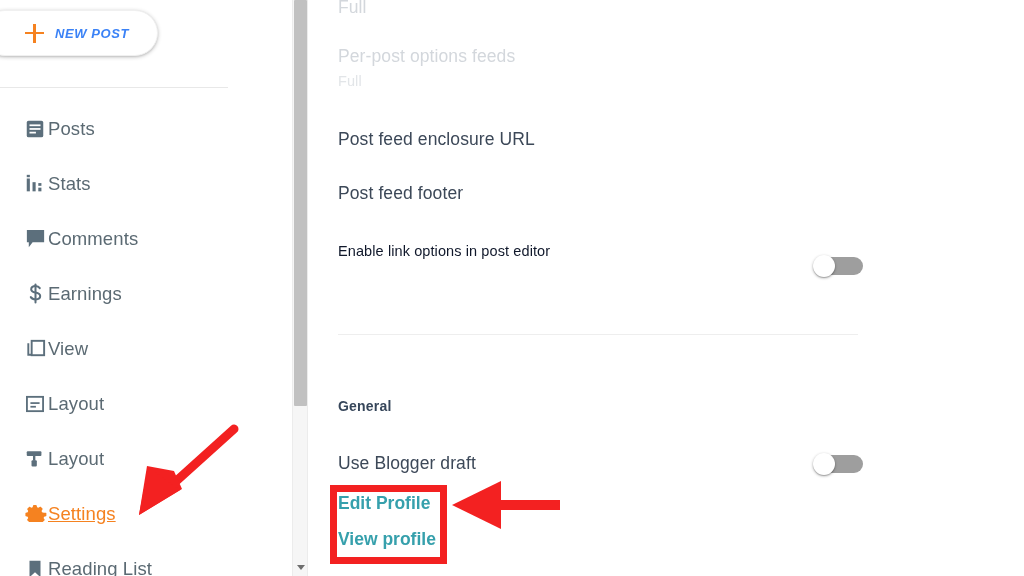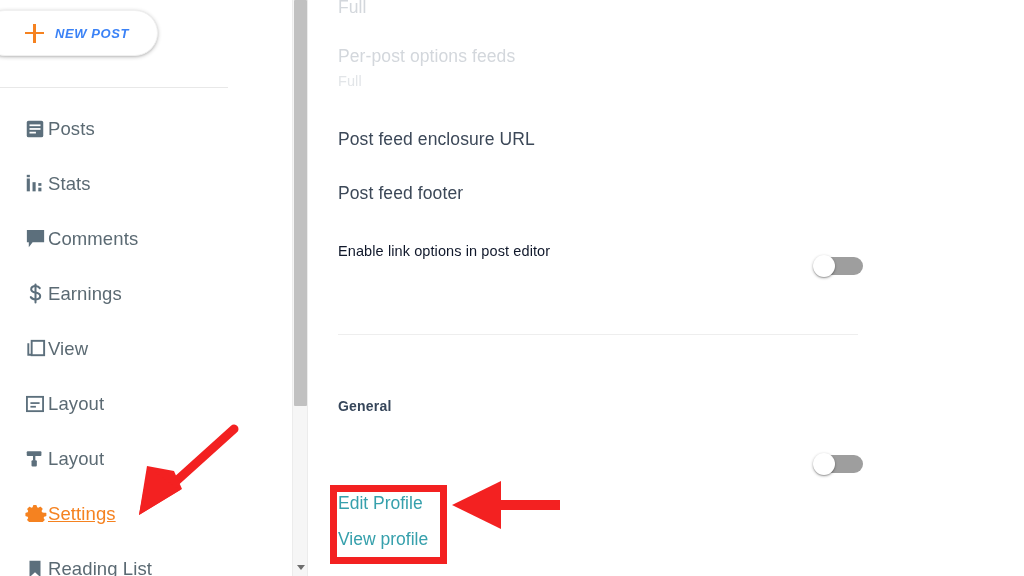--- a/index.html
+++ b/index.html
@@ -204,20 +204,21 @@
   }
 
   .profile-link {
     position: absolute;
     left: 29px;
     font-size: 17.5px;
     color: #36a0ac;
     text-decoration: none;
     cursor: pointer;
     white-space: nowrap;
+    font-weight: bold;
   }
 
   
   .toggle {
     position: absolute;
     width: 50px;
     height: 21px;
     cursor: pointer;
   }
   .toggle .track {
@@ -403,20 +404,23 @@
 
     <div class="toggle" style="left:504px; top:255px">
       <div class="track"></div>
       <div class="knob"></div>
     </div>
 
     <div class="main-divider"></div>
 
     <div class="section-head">General</div>
 
+    <div class="row" style="top:453px">
+      <div class="setting-title">Use Blogger draft</div>
+    </div>
 
     <div class="toggle" style="left:504px; top:453px">
       <div class="track"></div>
       <div class="knob"></div>
     </div>
 
     <div class="profile-link" style="top:493px">Edit Profile</div>
 
     <div class="profile-link" style="top:529px">View profile</div>
 

